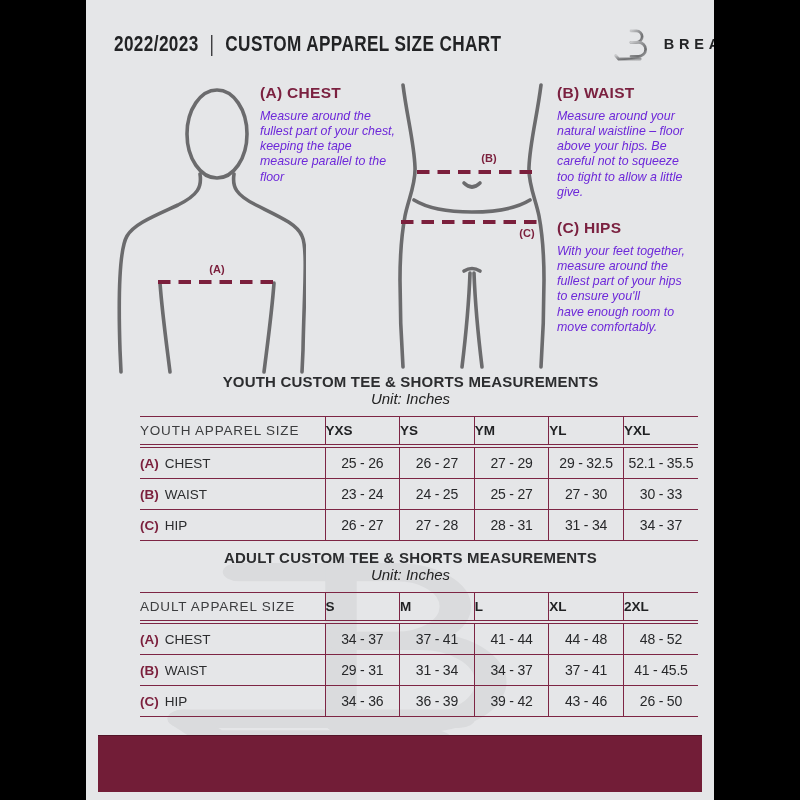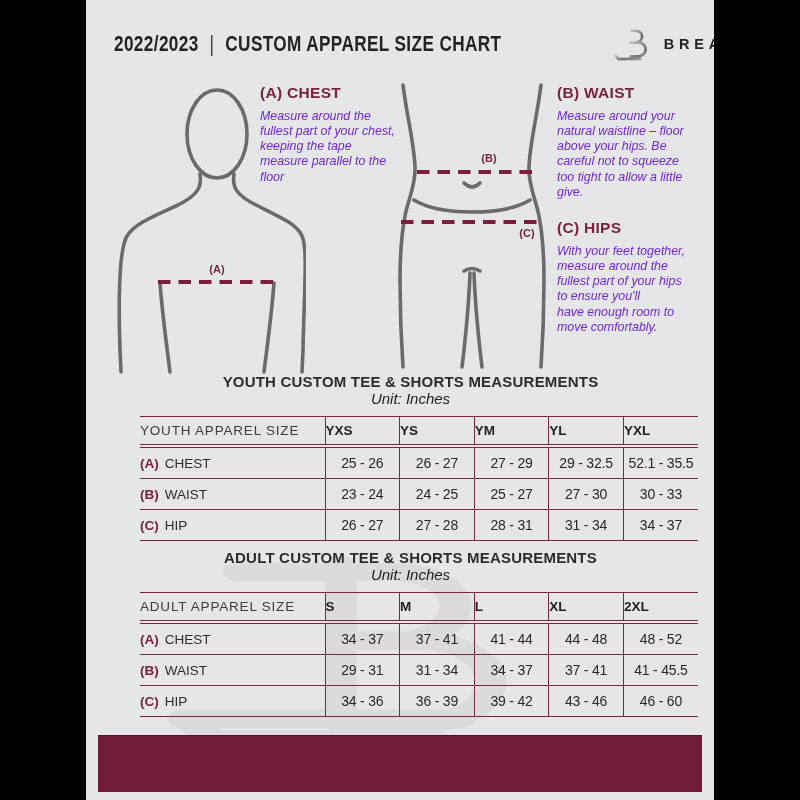--- a/index.html
+++ b/index.html
@@ -222,20 +222,20 @@
             <td class="r-val">34 - 37</td>
             <td class="r-val">37 - 41</td>
             <td class="r-val">41 - 45.5</td>
           </tr>
           <tr>
             <td class="r-label"><span class="pfx">(C)</span>HIP</td>
             <td class="r-val">34 - 36</td>
             <td class="r-val">36 - 39</td>
             <td class="r-val">39 - 42</td>
             <td class="r-val">43 - 46</td>
-            <td class="r-val">46 - 60</td>
+            <td class="r-val">26 - 50</td>
           </tr>
         </tbody>
       </table>
   </section>
 
   <div class="footer-bar"></div>
 </div>
 
 </body></html>

